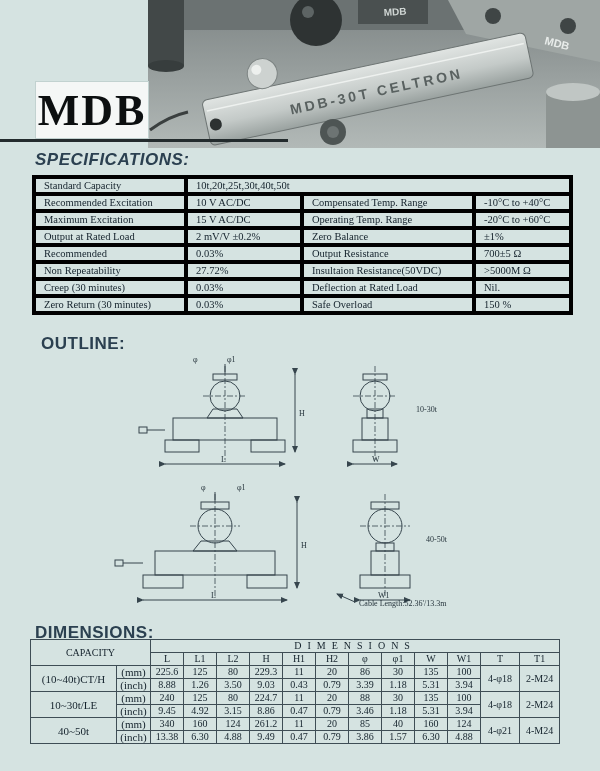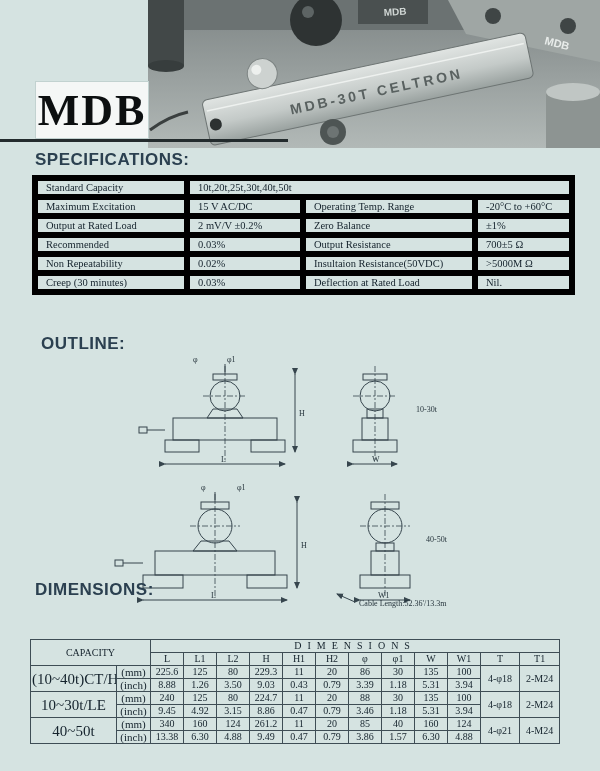--- a/index.html
+++ b/index.html
@@ -2,30 +2,30 @@
 <html><head>
 <meta charset="utf-8">
 <style>
   html,body{margin:0;padding:0;}
   .page{position:relative;width:600px;height:771px;background:#d5e3e1;font-family:"Liberation Serif",serif;overflow:hidden;}
   .photo{position:absolute;left:148px;top:0;width:452px;height:148px;display:block;}
   .mdb-block{position:absolute;left:36px;top:82px;width:112px;height:56px;background:#f5f7f6;display:flex;align-items:center;justify-content:center;box-shadow:0 0 0 1px #c2d2d0;}
   .mdb-text{font-family:"Liberation Serif",serif;font-weight:bold;font-size:44px;letter-spacing:2px;color:#0c0f10;}
   .rule{position:absolute;left:0;top:139px;width:288px;height:3px;background:#232b2d;}
   .heading{position:absolute;font-family:"Liberation Sans",sans-serif;font-weight:bold;font-size:17px;color:#2b4050;letter-spacing:0.5px;}
-  .h-spec{left:35px;top:150px;}
+  .h-spec{left:35px;top:150px;font-style:italic;}
   .h-outline{left:41px;top:334px;}
-  .h-dim{left:35px;top:580px;}
+  .h-dim{left:35px;top:623px;}
   table{border-collapse:collapse;color:#14222c;}
   .spec-table{position:absolute;left:32px;top:175px;width:537px;font-size:10.5px;table-layout:fixed;}
-  .spec-table td{border:6px solid #000000;height:13px;line-height:13px;padding:0 8px;overflow:hidden;white-space:nowrap;}
+  .spec-table td{border:4px solid #000000;height:13px;line-height:13px;padding:0 8px;overflow:hidden;white-space:nowrap;}
   .dim-table{position:absolute;left:30px;top:639px;width:440px;font-size:10px;text-align:center;table-layout:fixed;}
   .dim-table th,.dim-table td{border:1px solid #3e4d55;height:12px;line-height:12px;padding:0 1px;font-weight:normal;overflow:hidden;white-space:nowrap;}
   .dim-table th.dims{letter-spacing:6px;}
-  .dim-table .cap{font-size:15px;}
+  .dim-table .cap{font-size:11px;}
   .dim-table .unit{font-size:11px;}
   .outline-svg{position:absolute;left:105px;top:352px;}
   .ol-line{stroke:#36454d;stroke-width:1;fill:none;}
   .ol-dash{stroke:#36454d;stroke-width:0.8;fill:none;stroke-dasharray:6 2 2 2;}
   .ol-txt{font-family:"Liberation Serif",serif;font-size:8px;fill:#26343c;}
 </style>
 </head>
 <body>
 
 <div class="page">
@@ -82,48 +82,60 @@
         <col style="width:116px">
         <col style="width:172px">
         <col style="width:97px">
       </colgroup>
     <tbody>
         <tr>
       <td>Standard Capacity</td>
       <td colspan="3">10t,20t,25t,30t,40t,50t</td>
     </tr>
     <tr>
+      <td>Recommended Excitation</td>
+      <td>10 V AC/DC</td>
+      <td>Compensated Temp. Range</td>
+      <td>-10°C  to +40°C</td>
+    </tr>
+    <tr>
       <td>Maximum Excitation</td>
       <td>15 V AC/DC</td>
       <td>Operating Temp. Range</td>
       <td>-20°C  to +60°C</td>
     </tr>
     <tr>
       <td>Output at Rated Load</td>
       <td>2 mV/V ±0.2%</td>
       <td>Zero Balance</td>
       <td>±1%</td>
     </tr>
     <tr>
       <td>Recommended</td>
       <td>0.03%</td>
       <td>Output Resistance</td>
       <td>700±5  Ω</td>
     </tr>
     <tr>
       <td>Non Repeatability</td>
-      <td>0.02%</td>
+      <td>27.72%</td>
       <td>Insultaion Resistance(50VDC)</td>
       <td>&gt;5000M  Ω</td>
     </tr>
     <tr>
       <td>Creep (30 minutes)</td>
       <td>0.03%</td>
       <td>Deflection at Rated Load</td>
       <td>Nil.</td>
+    </tr>
+    <tr>
+      <td>Zero Return (30 minutes)</td>
+      <td>0.03%</td>
+      <td>Safe Overload</td>
+      <td>150 %</td>
     </tr>
   </tbody>
     </table>
 
   <div class="heading h-outline">OUTLINE:</div>
 
   <svg class="outline-svg" width="440" height="260" viewBox="0 0 440 260">
     <defs>
       <marker id="ar" markerWidth="7" markerHeight="7" refX="6" refY="3" orient="auto">
         <path d="M0,0 L7,3 L0,6 z" fill="#36454d"></path>

